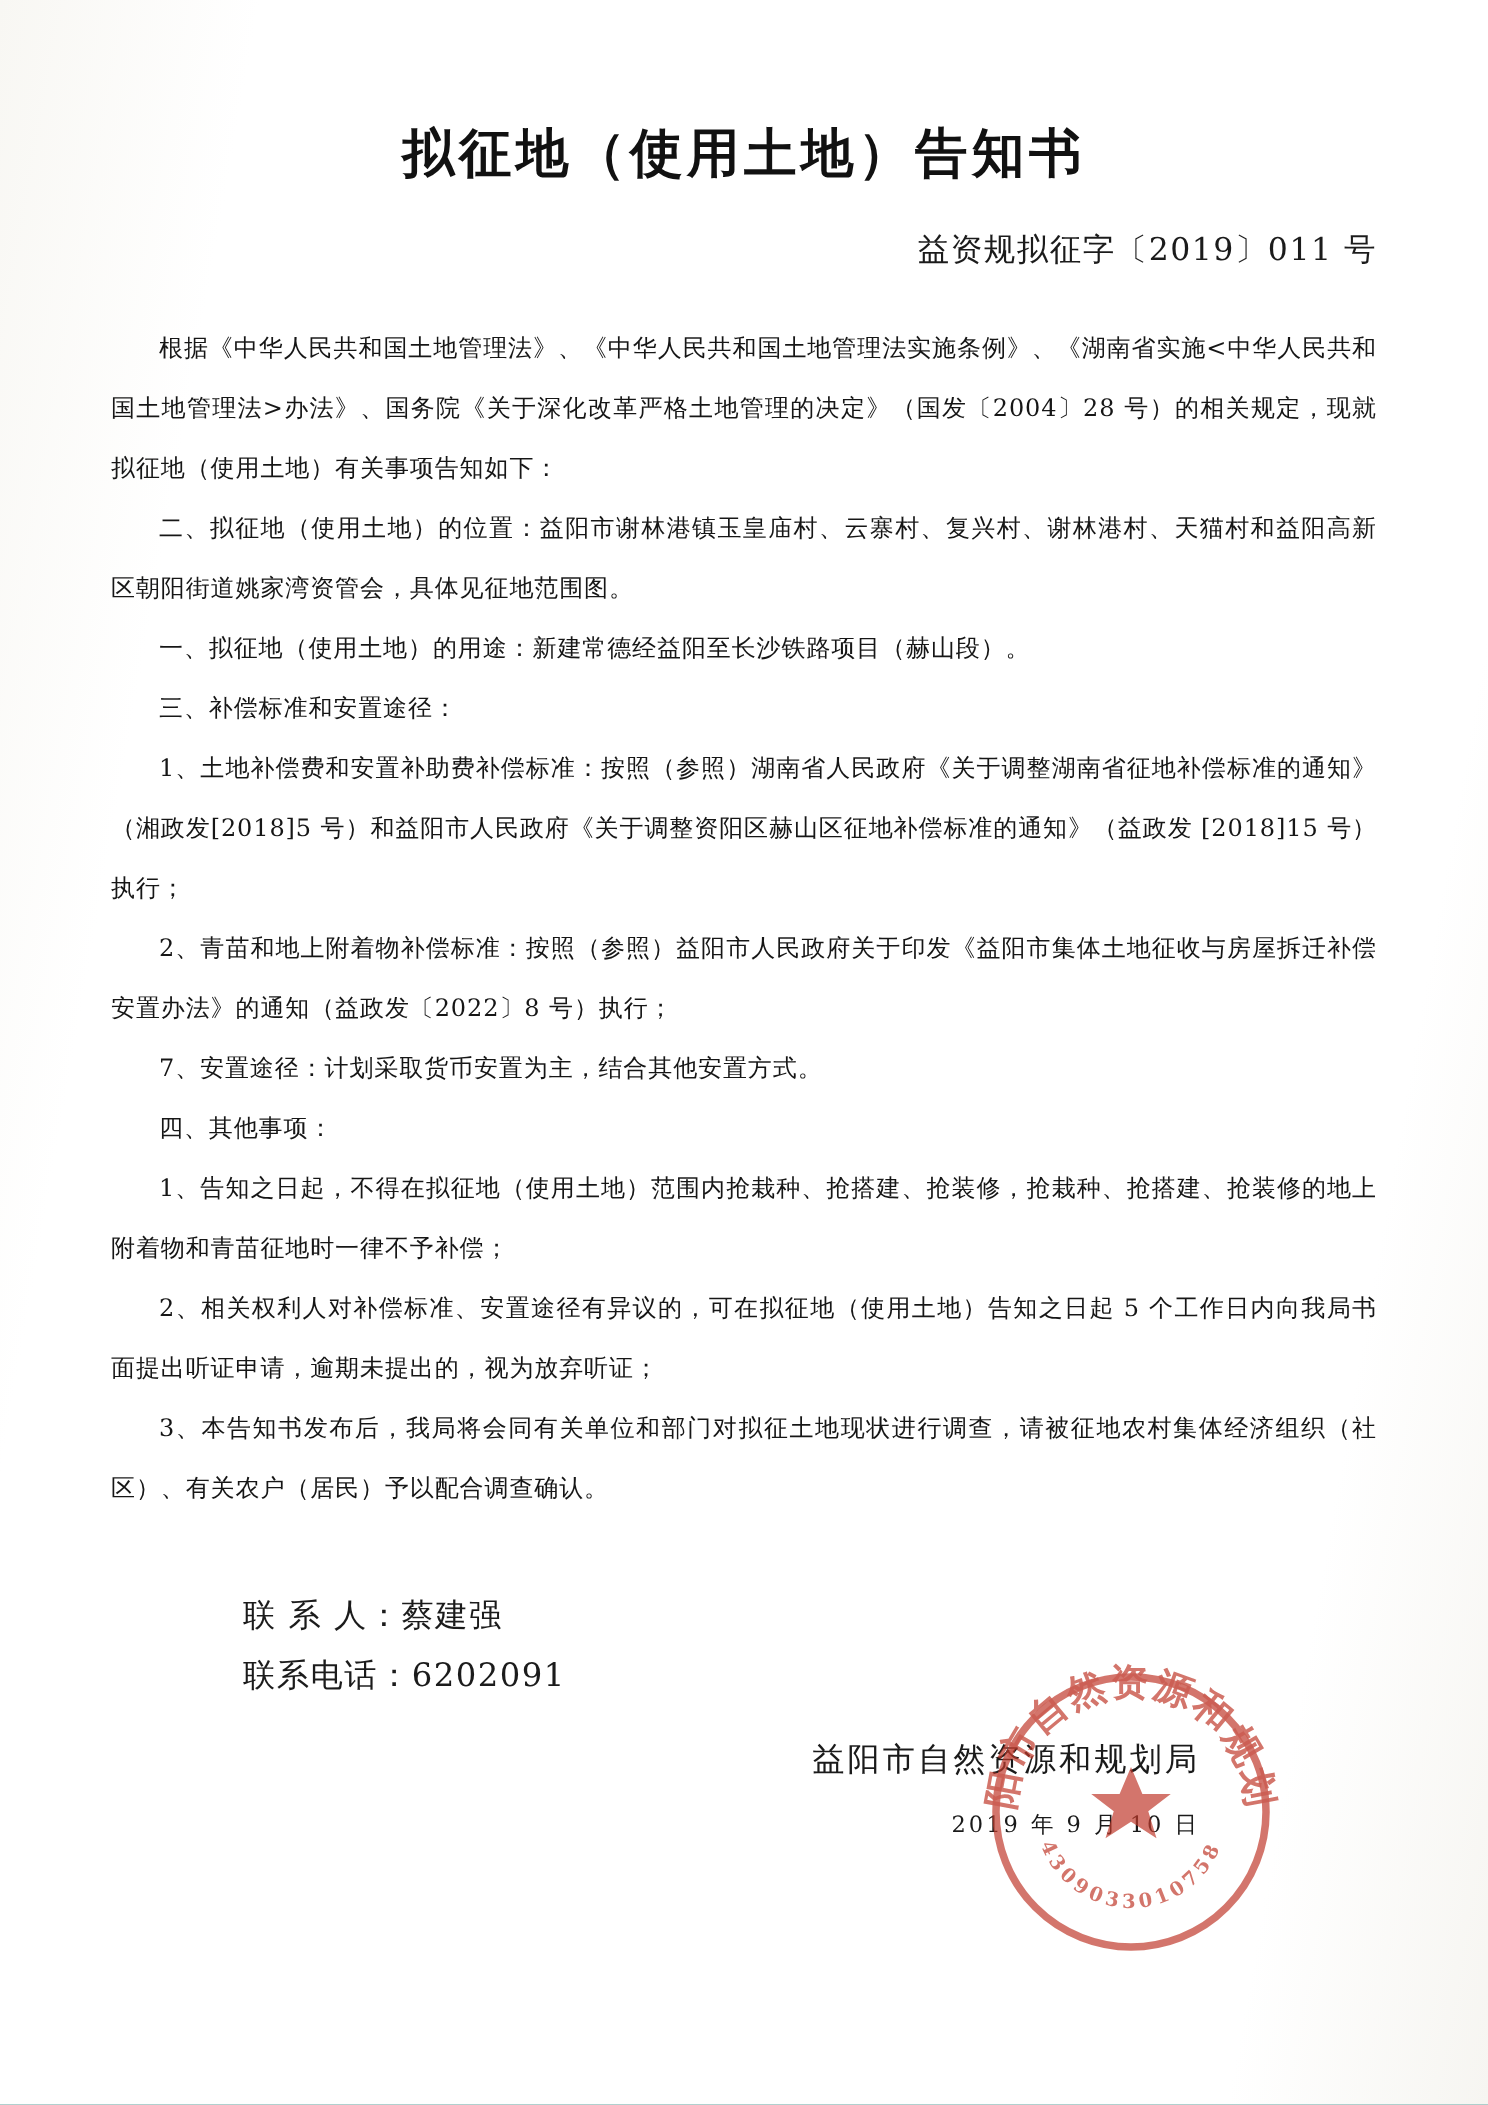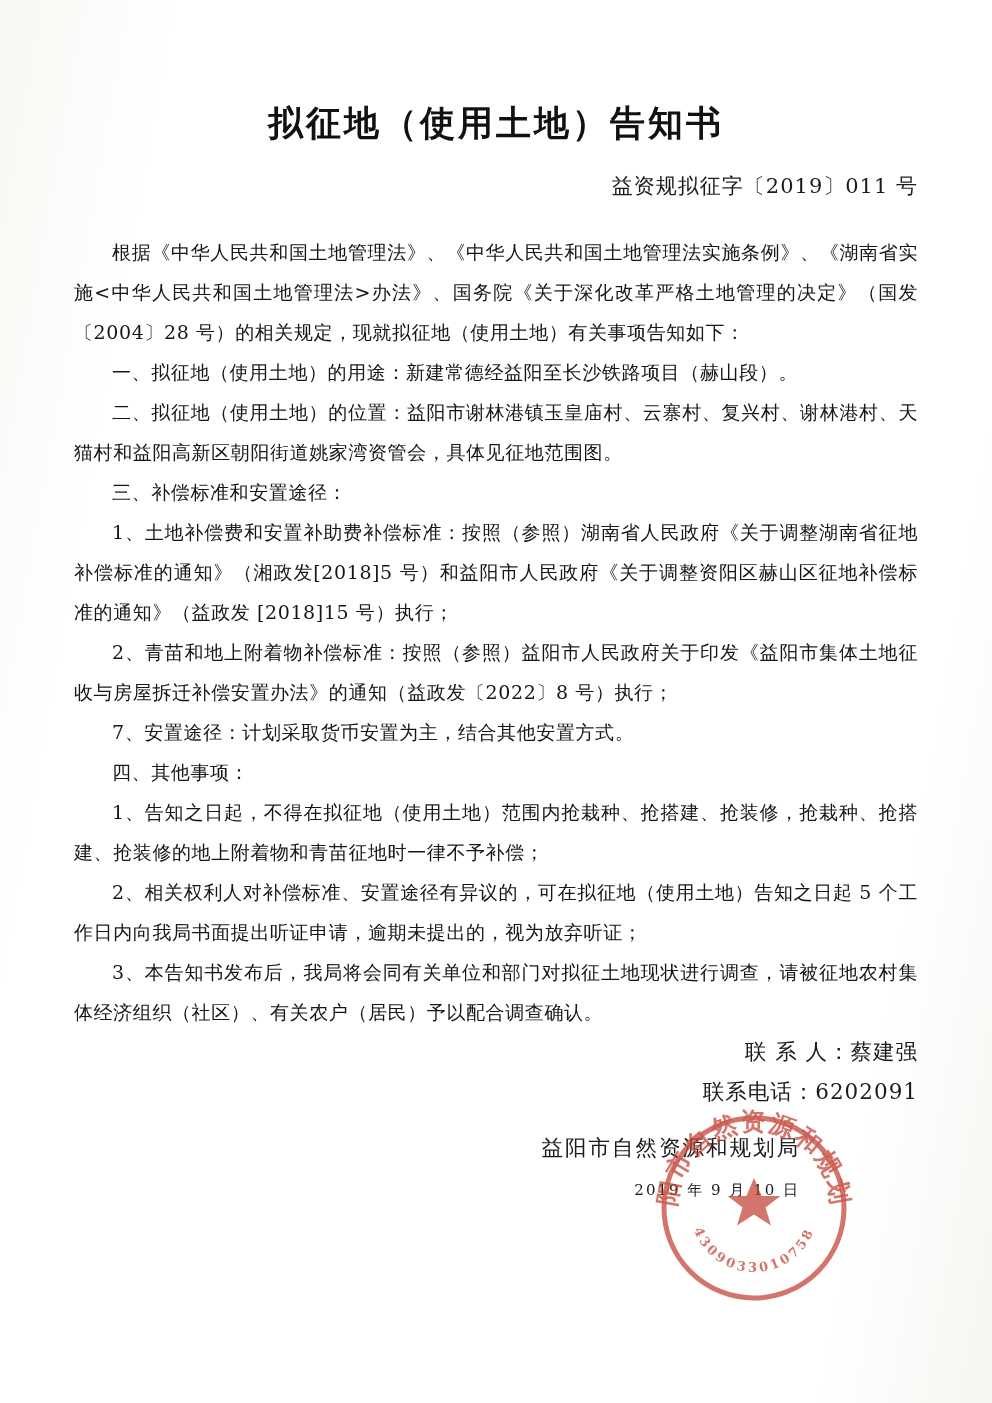--- a/index.html
+++ b/index.html
@@ -13,21 +13,21 @@
     font-family: "DejaVu Serif", "Liberation Serif", serif;
     color: #1b1b1b;
     position: relative;
     overflow: hidden;
   }
   .page {
     position: relative;
     width: 992px;
     height: 1403px;
     box-sizing: border-box;
-    padding: 86px 74px 40px 74px;
+    padding: 66px 74px 40px 74px;
     background: #0f766e;
   }
   
   .page::before {
     content: "";
     position: absolute;
     inset: 0;
     background: linear-gradient(100deg, #f8f7f3 0%, #ffffff 14%, #ffffff 86%, #f6f5f1 100%);
     pointer-events: none;
   }
@@ -48,32 +48,32 @@
     text-align: right;
     font-size: 21px;
     letter-spacing: 1px;
     margin: 26px 0 0 0;
     color: #1b1b1b;
   }
   .body-block {
     margin-top: 32px;
   }
   p.para {
-    font-size: 19px;
+    font-size: 16px;
     line-height: 40px;
     letter-spacing: 0.6px;
     margin: 0;
     text-indent: 2em;
     text-align: justify;
     text-justify: inter-ideograph;
     color: #161616;
   }
   .sign-block {
+    margin-top: 46px;
     padding-left: 88px;
-    text-align: right;
   }
   .sign-line {
     font-size: 21.5px;
     line-height: 40px;
     letter-spacing: 1px;
   }
   .issuer-block {
     margin-top: 14px;
     text-align: right;
     padding-right: 118px;
@@ -113,22 +113,22 @@
 <body>
 
 <div class="page">
   <div class="content">
 
     <h1 class="doc-title">拟征地（使用土地）告知书</h1>
     <div class="doc-number">益资规拟征字〔2019〕011 号</div>
 
     <div class="body-block">
       <p class="para">根据《中华人民共和国土地管理法》、《中华人民共和国土地管理法实施条例》、《湖南省实施&lt;中华人民共和国土地管理法&gt;办法》、国务院《关于深化改革严格土地管理的决定》（国发〔2004〕28 号）的相关规定，现就拟征地（使用土地）有关事项告知如下：</p>
+      <p class="para">二、拟征地（使用土地）的位置：益阳市谢林港镇玉皇庙村、云寨村、复兴村、谢林港村、天猫村和益阳高新区朝阳街道姚家湾资管会，具体见征地范围图。</p>
       <p class="para">一、拟征地（使用土地）的用途：新建常德经益阳至长沙铁路项目（赫山段）。</p>
-      <p class="para">二、拟征地（使用土地）的位置：益阳市谢林港镇玉皇庙村、云寨村、复兴村、谢林港村、天猫村和益阳高新区朝阳街道姚家湾资管会，具体见征地范围图。</p>
       <p class="para">三、补偿标准和安置途径：</p>
       <p class="para">1、土地补偿费和安置补助费补偿标准：按照（参照）湖南省人民政府《关于调整湖南省征地补偿标准的通知》（湘政发[2018]5 号）和益阳市人民政府《关于调整资阳区赫山区征地补偿标准的通知》（益政发 [2018]15 号）执行；</p>
       <p class="para">2、青苗和地上附着物补偿标准：按照（参照）益阳市人民政府关于印发《益阳市集体土地征收与房屋拆迁补偿安置办法》的通知（益政发〔2022〕8 号）执行；</p>
       <p class="para">7、安置途径：计划采取货币安置为主，结合其他安置方式。</p>
       <p class="para">四、其他事项：</p>
       <p class="para">1、告知之日起，不得在拟征地（使用土地）范围内抢栽种、抢搭建、抢装修，抢栽种、抢搭建、抢装修的地上附着物和青苗征地时一律不予补偿；</p>
       <p class="para">2、相关权利人对补偿标准、安置途径有异议的，可在拟征地（使用土地）告知之日起 5 个工作日内向我局书面提出听证申请，逾期未提出的，视为放弃听证；</p>
       <p class="para">3、本告知书发布后，我局将会同有关单位和部门对拟征土地现状进行调查，请被征地农村集体经济组织（社区）、有关农户（居民）予以配合调查确认。</p>
     </div>
 

